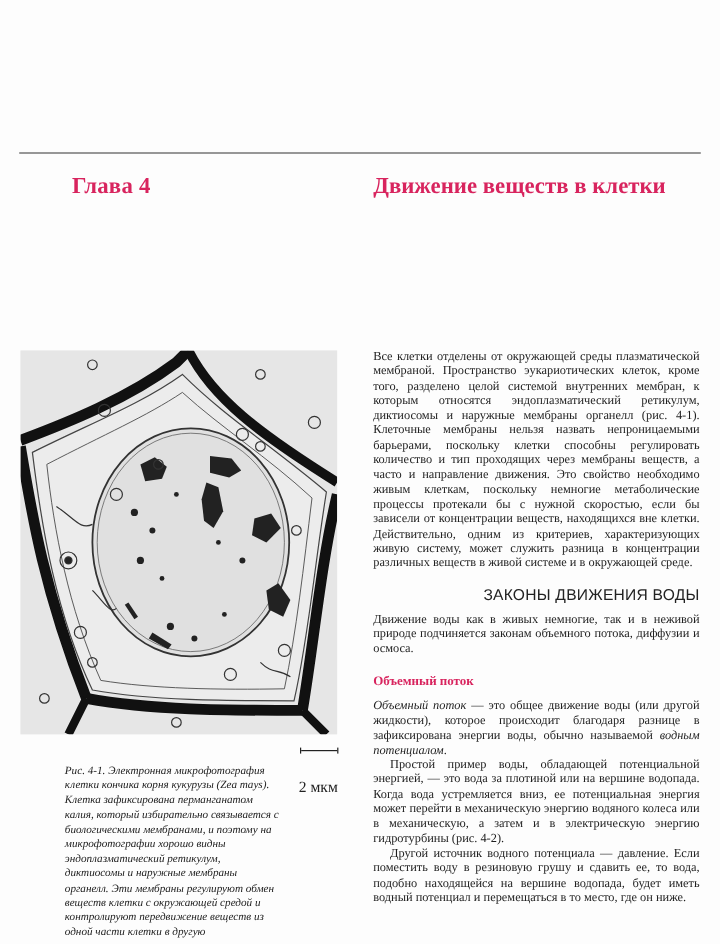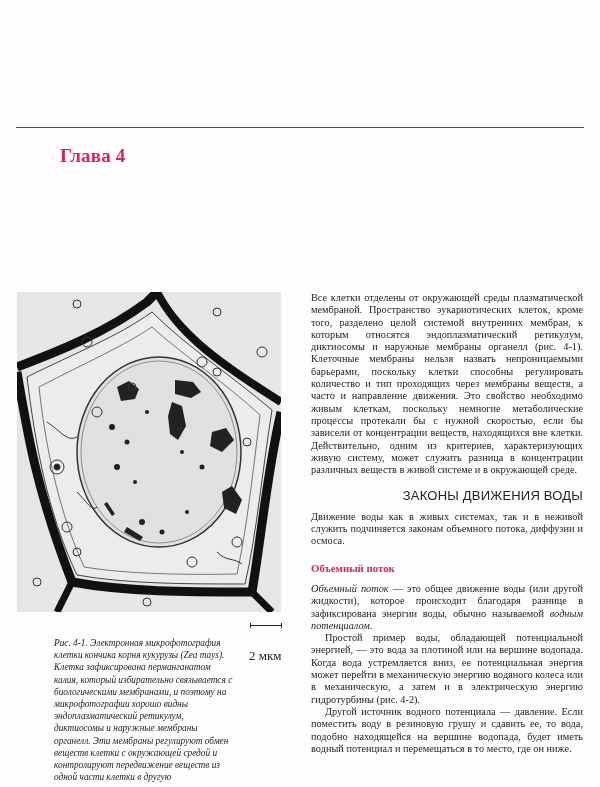--- a/index.html
+++ b/index.html
@@ -45,20 +45,21 @@
     font-weight:bold; color:#d8245e; font-size:10.8px; margin:14px 0 9px 0 !important;
   }
   em { font-style:italic; }
 </style>
 </head>
 <body>
 
 <div class="rule"></div>
 <div class="chapter">Глава 4</div>
 <div class="title">
+  <div>Движение веществ в клетки</div>
 </div>
 
 <div class="figure">
   <svg width="264" height="320" viewBox="0 0 264 320">
     <rect width="264" height="320" fill="#e6e6e6"></rect>
 
     <path d="M0 75 C40 60 90 40 130 10 L140 0" stroke="#111" stroke-width="9" fill="none"></path>
     <path d="M140 0 C160 40 200 70 264 110" stroke="#111" stroke-width="8" fill="none"></path>
     <path d="M0 80 C10 140 20 200 55 290" stroke="#111" stroke-width="9" fill="none"></path>
     <path d="M264 120 C250 180 245 240 235 300" stroke="#111" stroke-width="9" fill="none"></path>
@@ -116,18 +117,18 @@
 <div class="scalebar"></div>
 <div class="scale-label">2 мкм</div>
 
 <div class="caption">
   <p>Рис. 4-1. Электронная микрофотография клетки кончика корня кукурузы (Zea mays). Клетка зафиксирована перманганатом калия, который избирательно связывается с биологическими мембранами, и поэтому на микрофотографии хорошо видны эндоплазматический ретикулум, диктиосомы и наружные мембраны органелл. Эти мембраны регулируют обмен веществ клетки с окружающей средой и контролируют передвижение веществ из одной части клетки в другую</p>
 </div>
 
 <div class="body-col">
   <p>Все клетки отделены от окружающей среды плазматической мембраной. Пространство эукариотических клеток, кроме того, разделено целой системой внутренних мембран, к которым относятся эндоплазматический ретикулум, диктиосомы и наружные мембраны органелл (рис. 4-1). Клеточные мембраны нельзя назвать непроницаемыми барьерами, поскольку клетки способны регулировать количество и тип проходящих через мембраны веществ, а часто и направление движения. Это свойство необходимо живым клеткам, поскольку немногие метаболические процессы протекали бы с нужной скоростью, если бы зависели от концентрации веществ, находящихся вне клетки. Действительно, одним из критериев, характеризующих живую систему, может служить разница в концентрации различных веществ в живой системе и в окружающей среде.</p>
   <p class="h2">ЗАКОНЫ ДВИЖЕНИЯ ВОДЫ</p>
-  <p>Движение воды как в живых системах, так и в неживой служить подчиняется законам объемного потока, диффузии и осмоса.</p>
+  <p>Движение воды как в живых немногие, так и в неживой природе подчиняется законам объемного потока, диффузии и осмоса.</p>
   <p class="h3">Объемный поток</p>
   <p><em>Объемный поток</em><span> — это общее движение воды (или другой жидкости), которое происходит благодаря разнице в зафиксирована энергии воды, обычно называемой </span><em>водным потенциалом</em><span>.</span></p>
   <p class="indent">Простой пример воды, обладающей потенциальной энергией, — это вода за плотиной или на вершине водопада. Когда вода устремляется вниз, ее потенциальная энергия может перейти в механическую энергию водяного колеса или в механическую, а затем и в электрическую энергию гидротурбины (рис. 4-2).</p>
   <p class="indent">Другой источник водного потенциала — давление. Если поместить воду в резиновую грушу и сдавить ее, то вода, подобно находящейся на вершине водопада, будет иметь водный потенциал и перемещаться в то место, где он ниже.</p>
 </div>
 
 </body></html>

